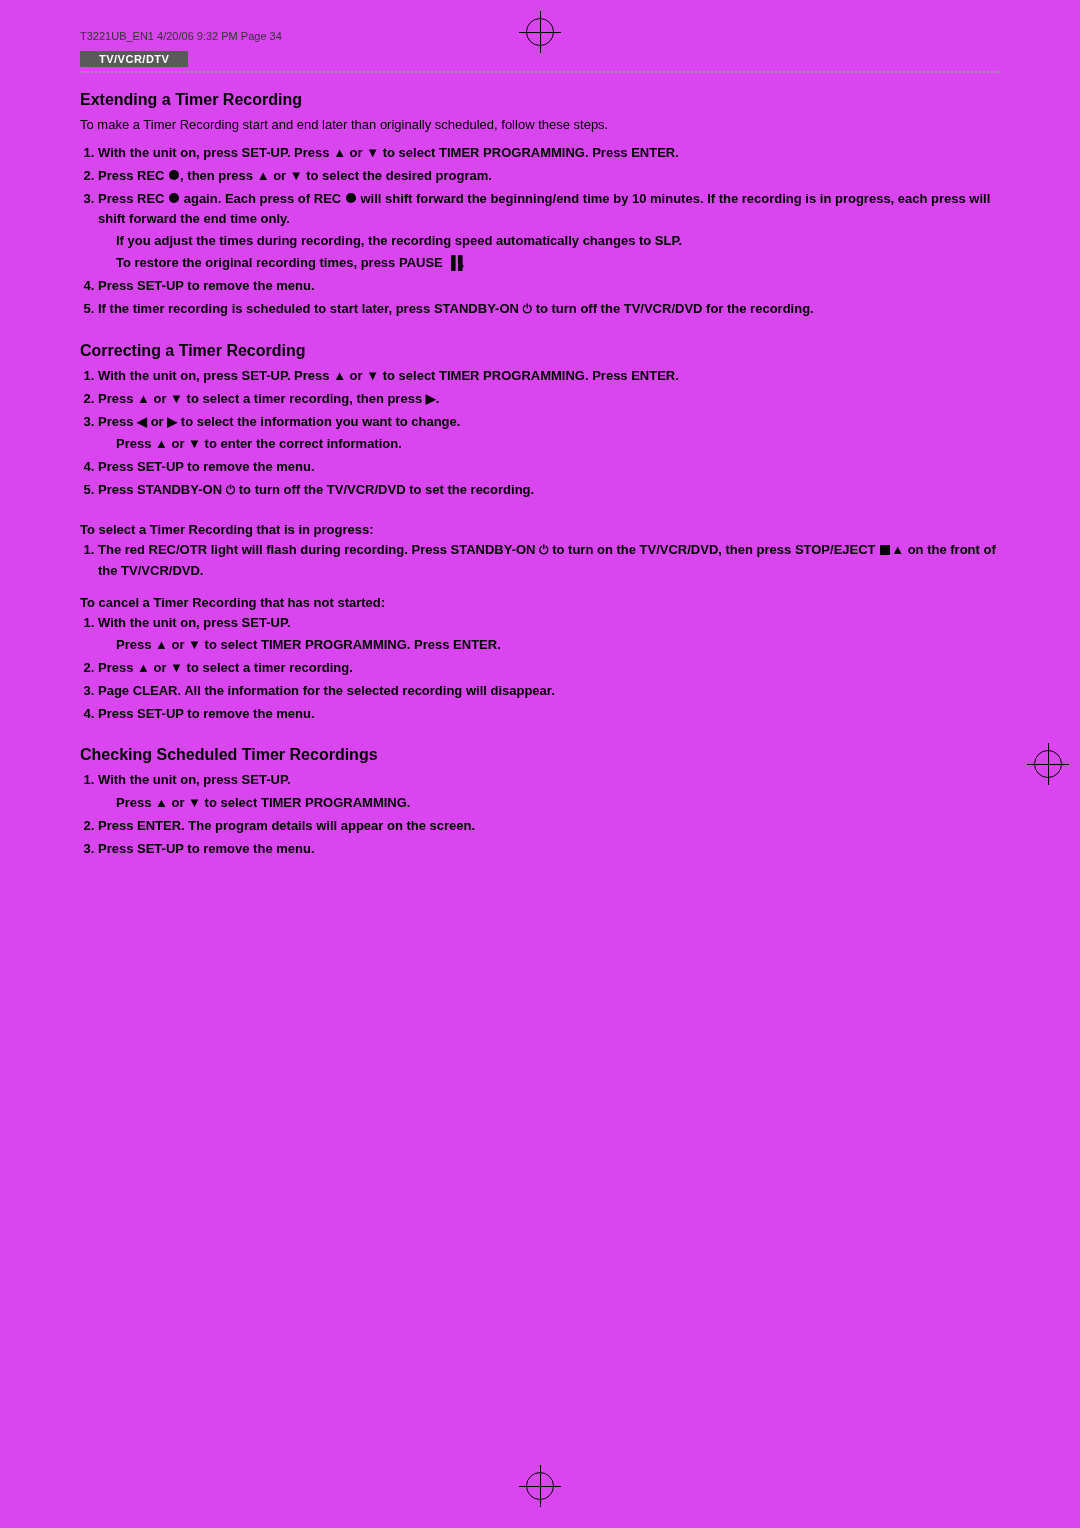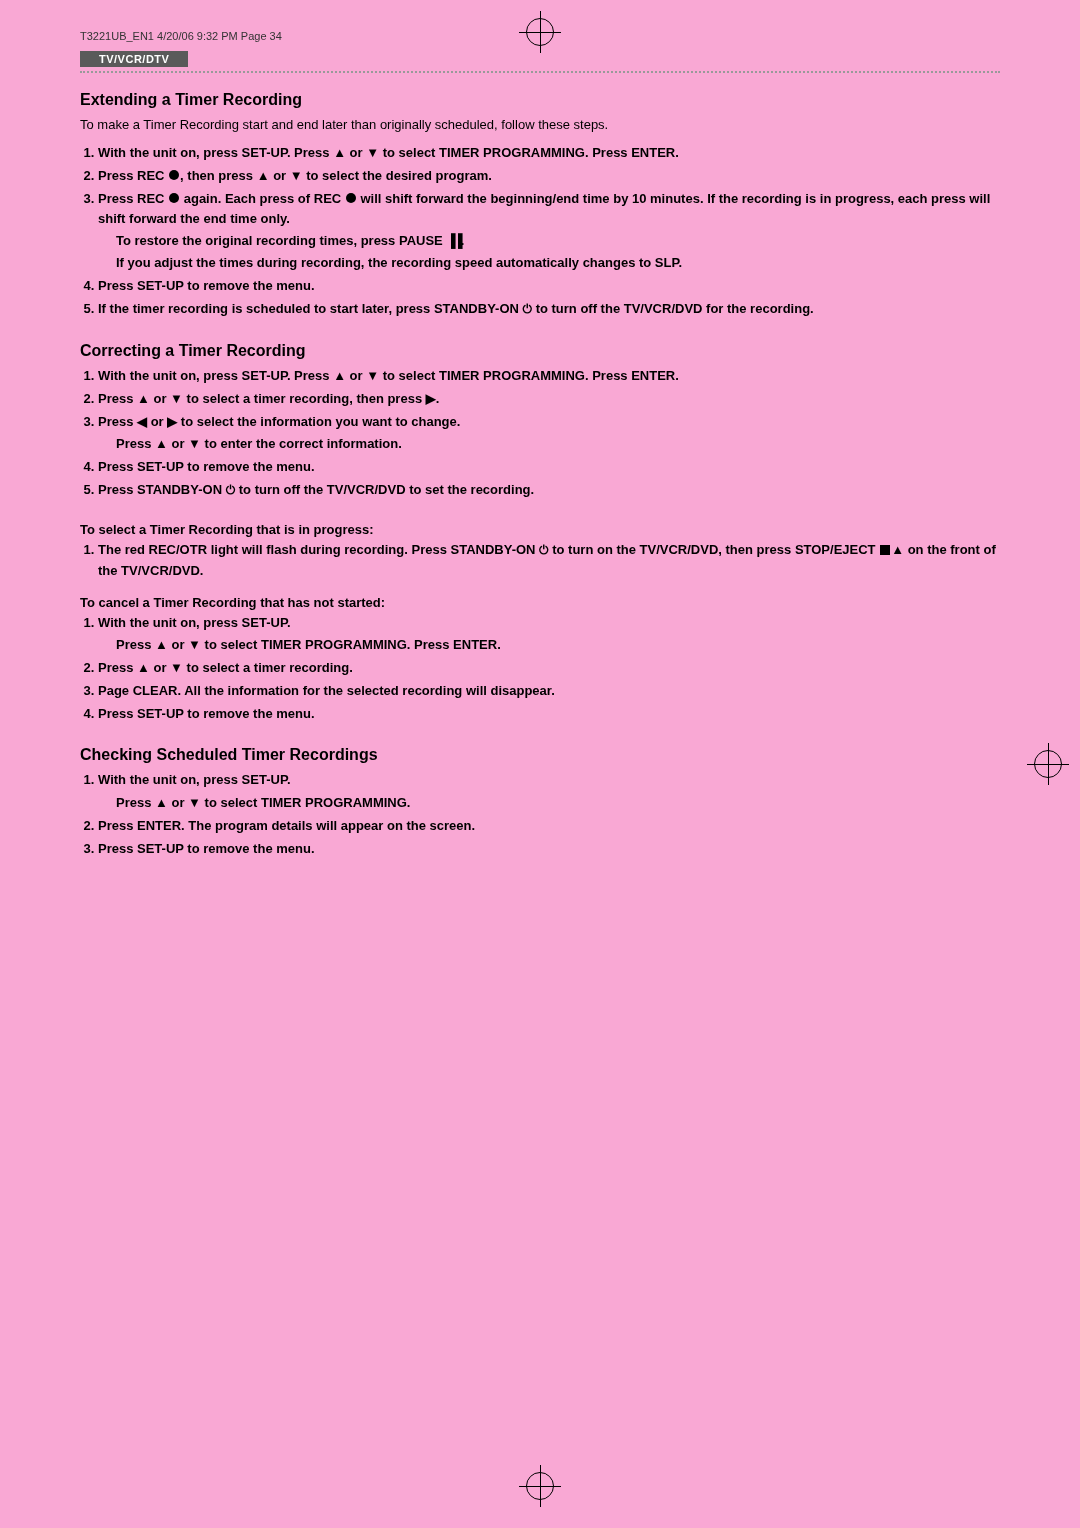--- a/index.html
+++ b/index.html
@@ -14,21 +14,21 @@
       font-size: 14px;
       color: #000;
       width: 1080px;
       min-height: 1528px;
       position: relative;
     }
 
     .page-container {
       width: 1080px;
       min-height: 1528px;
-      background: #f9a8d4;
+      background: #d946ef;
       padding: 30px 80px 60px 80px;
       position: relative;
     }
     .crosshair-circle {
       width: 28px;
       height: 28px;
       border: 1px solid #000;
       border-radius: 50%;
       position: relative;
     }
@@ -214,22 +214,22 @@
     <p class="section-intro">To make a Timer Recording start and end later than originally scheduled, follow these steps.</p>
     <ol>
       <li>
         <span>With the unit on, press SET-UP. Press ▲ or ▼ to select TIMER PROGRAMMING. Press ENTER.</span>
       </li>
       <li>
         <span>Press REC <span class="sym-rec"></span>, then press ▲ or ▼ to select the desired program.</span>
       </li>
       <li>
         <span>Press REC <span class="sym-rec"></span> again. Each press of REC <span class="sym-rec"></span> will shift forward the beginning/end time by 10 minutes. If the recording is in progress, each press will shift forward the end time only.</span>
+        <p class="sub-para">If you adjust the times during recording, the recording speed automatically changes to SLP.</p>
         <p class="sub-para">To restore the original recording times, press PAUSE <span style="font-size:13px; letter-spacing:-2px;">▐▐</span>.</p>
-        <p class="sub-para">If you adjust the times during recording, the recording speed automatically changes to SLP.</p>
       </li>
       <li>
         <span>Press SET-UP to remove the menu.</span>
       </li>
       <li>
         <span>If the timer recording is scheduled to start later, press STANDBY-ON <span class="sym-power">⏻</span> to turn off the TV/VCR/DVD for the recording.</span>
       </li>
     </ol>
   </div>
 

